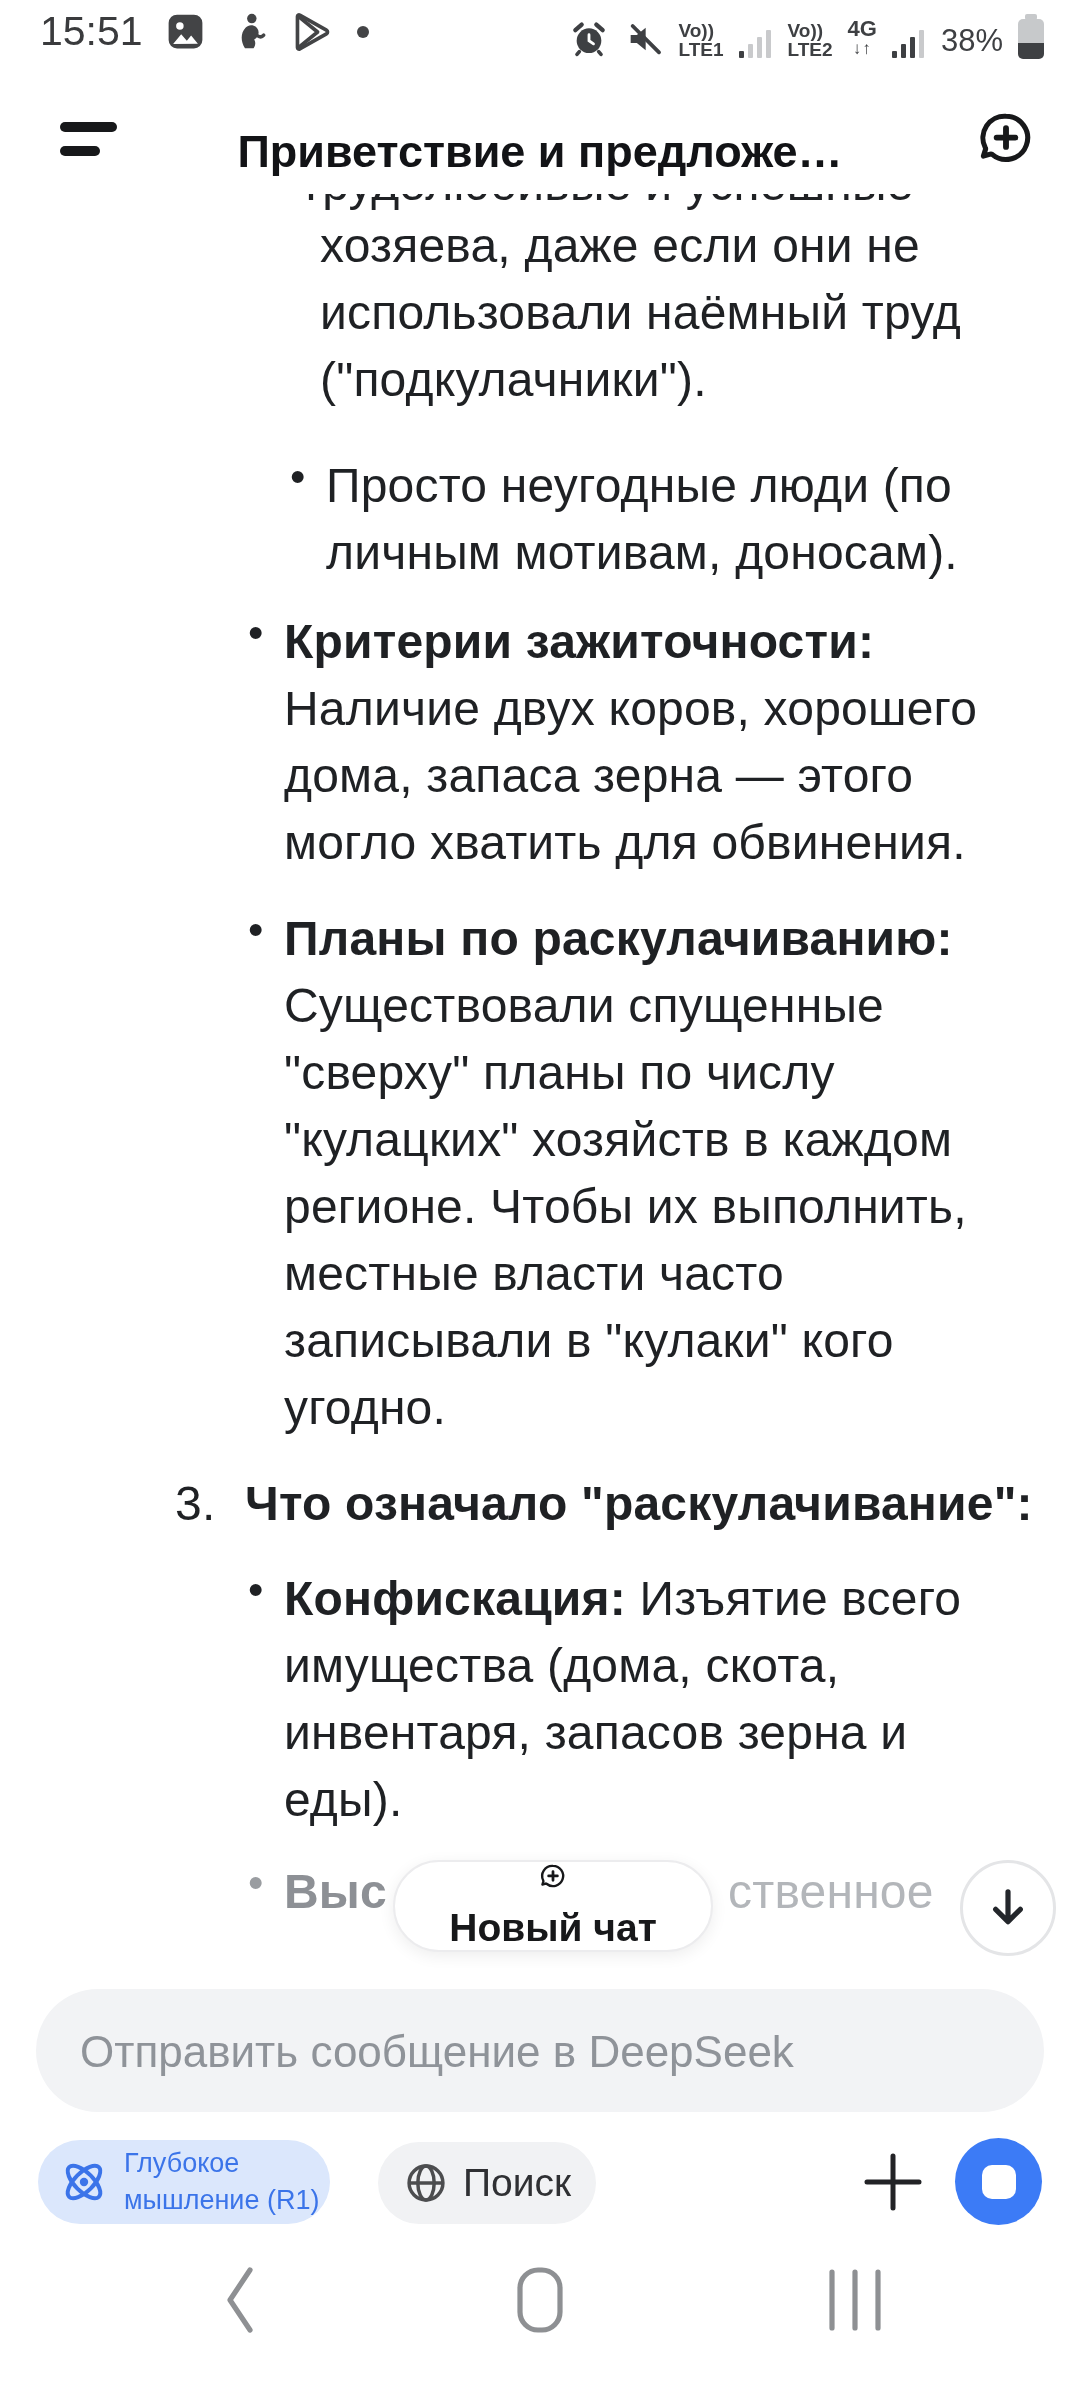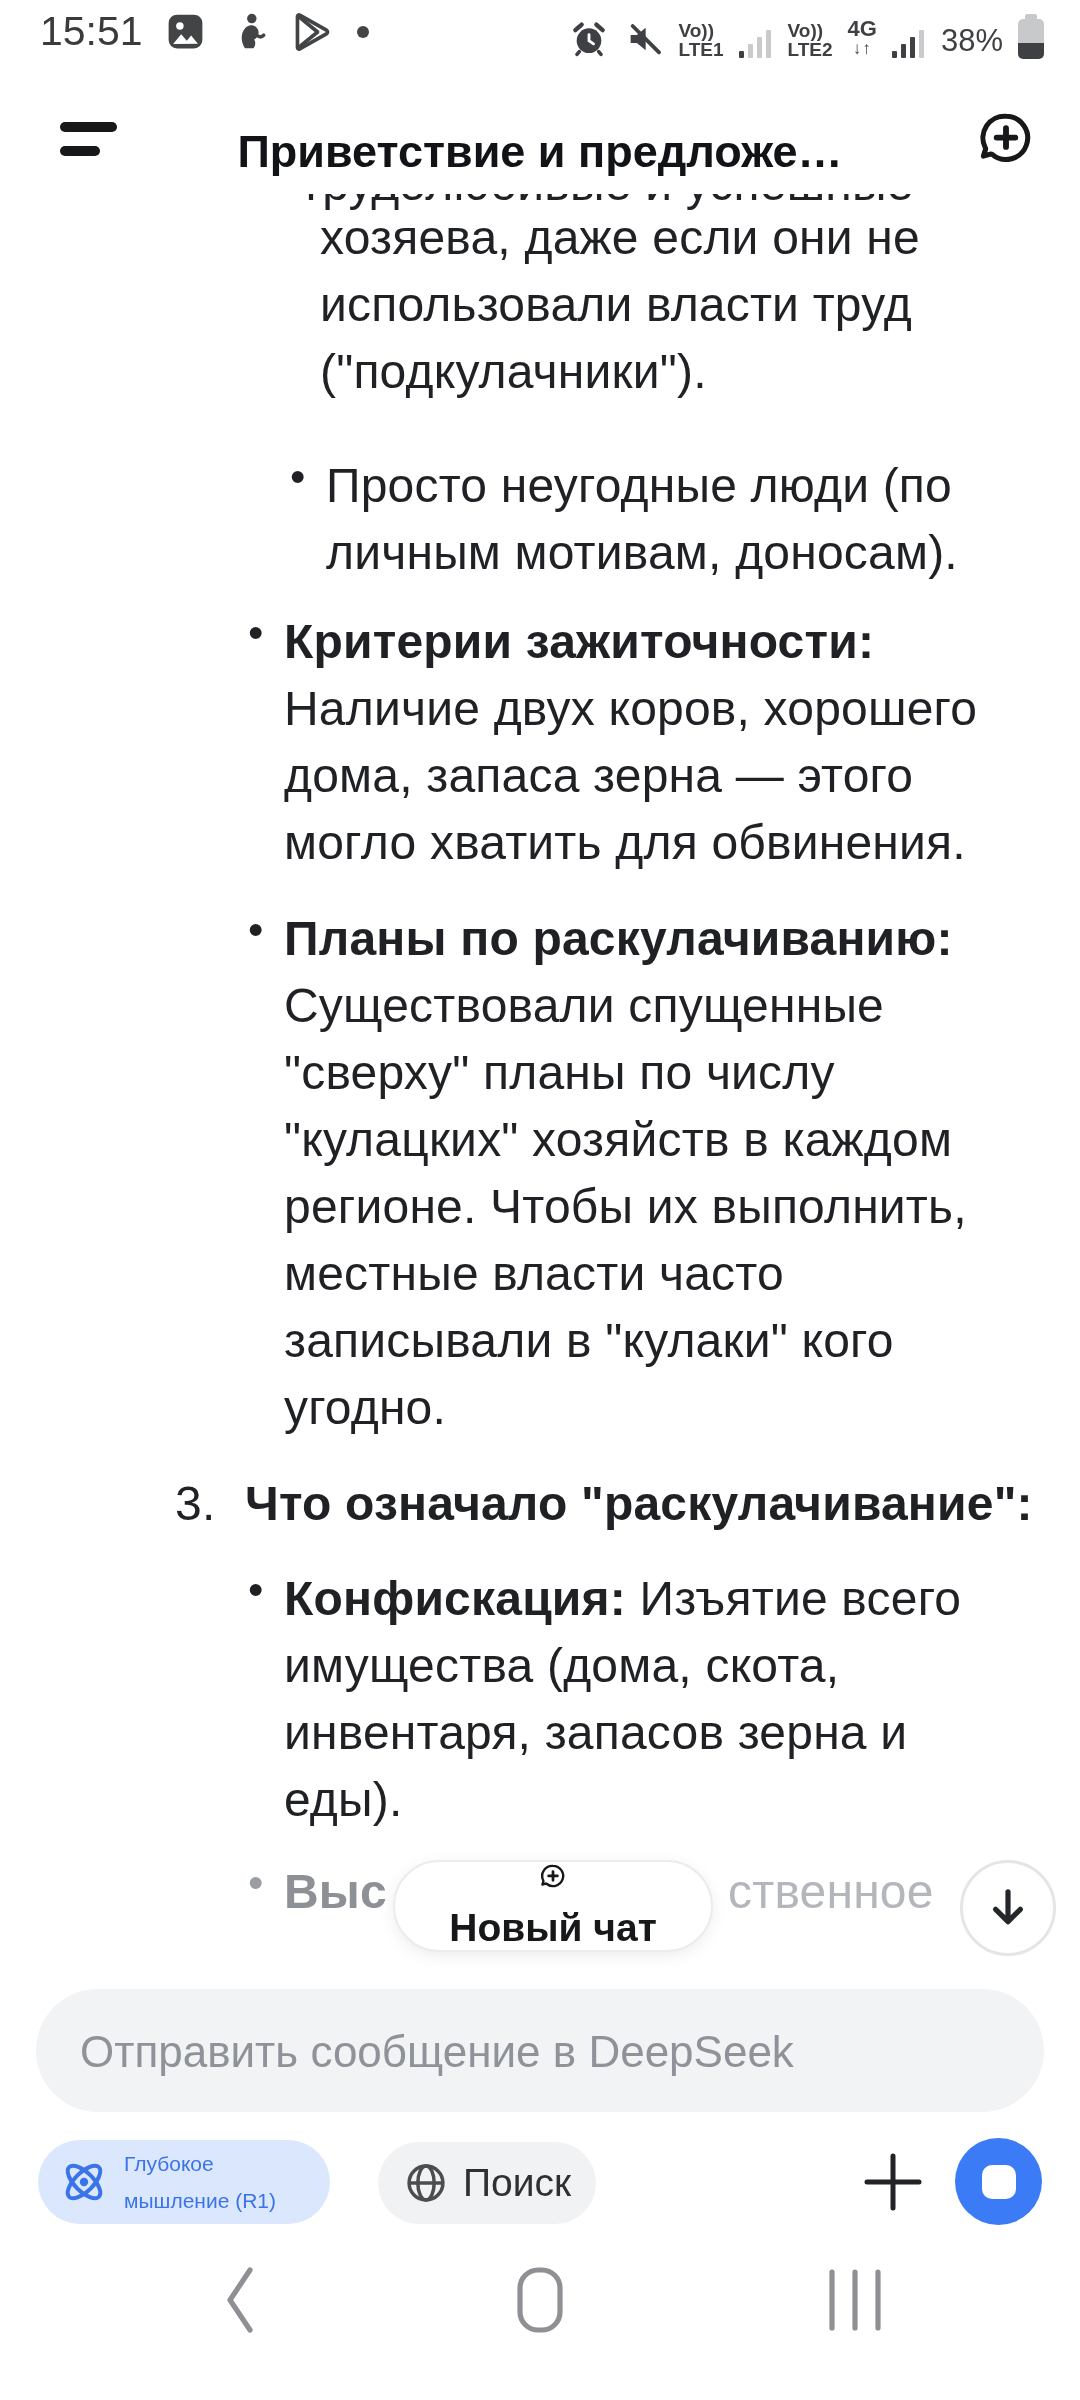--- a/index.html
+++ b/index.html
@@ -52,21 +52,21 @@
   
   .bottom{position:absolute;top:1955px;left:0;width:1080px;height:445px;background:#fff;z-index:20;}
   .composer{position:absolute;top:34px;left:36px;width:1008px;height:123px;background:#f2f3f5;border-radius:62px;}
   .composer input{position:absolute;top:0;left:42px;width:920px;height:123px;border:0;background:transparent;outline:none;
                   font-family:inherit;font-size:44px;color:#1f2124;}
   .composer input::placeholder{color:#8f9399;opacity:1;}
 
   .toolbar{position:absolute;top:185px;left:0;width:1080px;height:90px;}
   .deep-pill{position:absolute;top:0;left:38px;width:292px;height:84px;border-radius:42px;background:#dbe7fc;
              display:flex;align-items:center;gap:12px;padding:0 10px 0 18px;box-sizing:border-box;cursor:pointer;}
-  .deep-pill .txt{display:flex;flex-direction:column;font-size:21px;line-height:37px;font-weight:500;color:#3b74e9;white-space:nowrap;}
+  .deep-pill .txt{display:flex;flex-direction:column;font-size:27px;line-height:37px;font-weight:500;color:#3b74e9;white-space:nowrap;}
   .search-pill{position:absolute;top:2px;left:378px;width:218px;height:82px;border-radius:41px;background:#f1f2f4;
                display:flex;align-items:center;gap:13px;padding:0 24px;box-sizing:border-box;cursor:pointer;}
   .search-pill .txt{font-size:39px;color:#2f3033;font-weight:500;}
   .plus-btn{position:absolute;top:10px;left:861px;width:64px;height:64px;cursor:pointer;}
   .stop-btn{position:absolute;top:-2px;left:955px;width:87px;height:87px;border-radius:50%;background:#3c7bf6;
             display:flex;align-items:center;justify-content:center;cursor:pointer;}
   .stop-btn .sq{width:34px;height:34px;background:#fff;border-radius:10px;}
 
   
   .navbar{position:absolute;top:295px;left:0;width:1080px;height:150px;}
@@ -79,23 +79,23 @@
 <body>
 
 <div class="screen">
 
   <div class="content">
 
     <div class="para" style="left:300px;top:150px">
       <div class="tl">трудолюбивые и успешные</div>
     </div>
 
-    <div class="para" style="left:320px;top:204px">
+    <div class="para" style="left:320px;top:212px">
       <div class="tl">хозяева, даже если они не</div>
-      <div class="tl">использовали власти труд</div>
+      <div class="tl">использовали наёмный труд</div>
       <div class="tl">("подкулачники").</div>
     </div>
 
     <div class="para" style="left:326px;top:452px">
       <span class="marker">•</span>
       <div class="tl">Просто неугодные люди (по</div>
       <div class="tl">личным мотивам, доносам).</div>
     </div>
 
     <div class="para" style="left:284px;top:608px">

